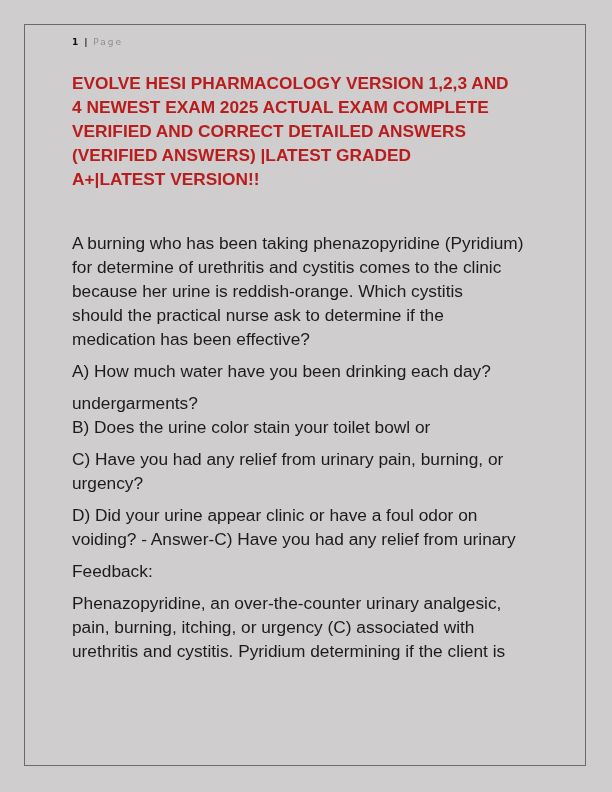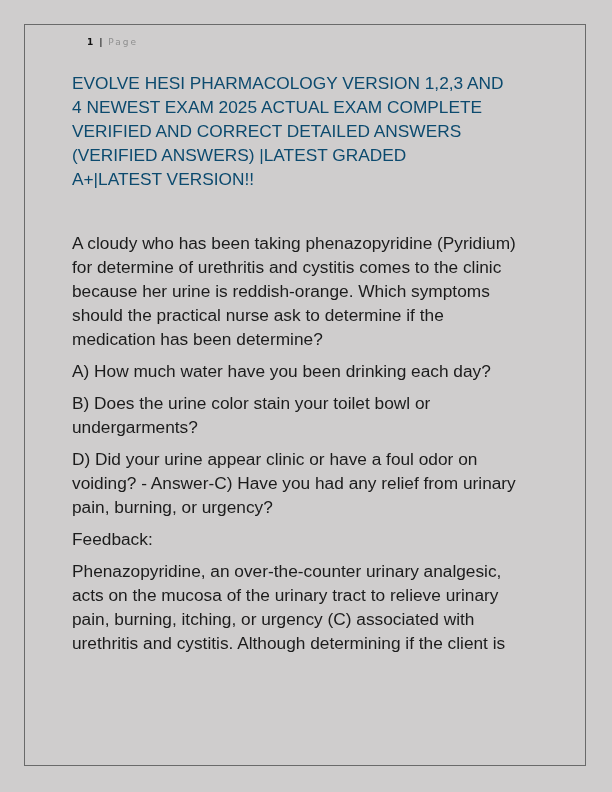--- a/index.html
+++ b/index.html
@@ -18,21 +18,21 @@
       position: absolute;
       left: 24px;
       top: 24px;
       width: 562px;
       height: 742px;
       border: 1px solid #6a6a6a;
       box-sizing: border-box;
     }
     .page-header {
       position: absolute;
-      left: 87px;
+      left: 72px;
       top: 36px;
       font-family: "DejaVu Sans", sans-serif;
       font-size: 9px;
       line-height: 12px;
       color: #111;
       letter-spacing: 0.5px;
     }
     .page-header .num {
       font-weight: bold;
       color: #111;
@@ -46,22 +46,22 @@
       color: #8f8f8f;
       letter-spacing: 2px;
     }
     .title {
       position: absolute;
       left: 72px;
       top: 71px;
       width: 480px;
       font-size: 17.3px;
       line-height: 24px;
-      font-weight: normal;
-      color: #0c4a6e;
+      font-weight: bold;
+      color: #b91c1c;
       margin: 0;
     }
     .title span {
       display: block;
       white-space: nowrap;
     }
     .body {
       position: absolute;
       left: 72px;
       top: 231px;
@@ -92,40 +92,42 @@
 <h1 class="title">
   <span>EVOLVE HESI PHARMACOLOGY VERSION 1,2,3 AND</span>
   <span>4 NEWEST EXAM 2025 ACTUAL EXAM COMPLETE</span>
   <span>VERIFIED AND CORRECT DETAILED ANSWERS</span>
   <span>(VERIFIED ANSWERS) |LATEST GRADED</span>
   <span>A+|LATEST VERSION!!</span>
 </h1>
 
 <div class="body">
   <p class="para">
-    <span class="line">A cloudy who has been taking phenazopyridine (Pyridium)</span>
+    <span class="line">A burning who has been taking phenazopyridine (Pyridium)</span>
     <span class="line">for determine of urethritis and cystitis comes to the clinic</span>
-    <span class="line">because her urine is reddish-orange. Which symptoms</span>
+    <span class="line">because her urine is reddish-orange. Which cystitis</span>
     <span class="line">should the practical nurse ask to determine if the</span>
-    <span class="line">medication has been determine?</span>
+    <span class="line">medication has been effective?</span>
   </p>
   <p class="para">
     <span class="line">A) How much water have you been drinking each day?</span>
   </p>
   <p class="para">
+    <span class="line">undergarments?</span>
     <span class="line">B) Does the urine color stain your toilet bowl or</span>
-    <span class="line">undergarments?</span>
+  </p>
+  <p class="para">
+    <span class="line">C) Have you had any relief from urinary pain, burning, or</span>
+    <span class="line">urgency?</span>
   </p>
   <p class="para">
     <span class="line">D) Did your urine appear clinic or have a foul odor on</span>
     <span class="line">voiding? - Answer-C) Have you had any relief from urinary</span>
-    <span class="line">pain, burning, or urgency?</span>
   </p>
   <p class="para">
     <span class="line">Feedback:</span>
   </p>
   <p class="para">
     <span class="line">Phenazopyridine, an over-the-counter urinary analgesic,</span>
-    <span class="line">acts on the mucosa of the urinary tract to relieve urinary</span>
     <span class="line">pain, burning, itching, or urgency (C) associated with</span>
-    <span class="line">urethritis and cystitis. Although determining if the client is</span>
+    <span class="line">urethritis and cystitis. Pyridium determining if the client is</span>
   </p>
 </div>
 
 </body></html>

